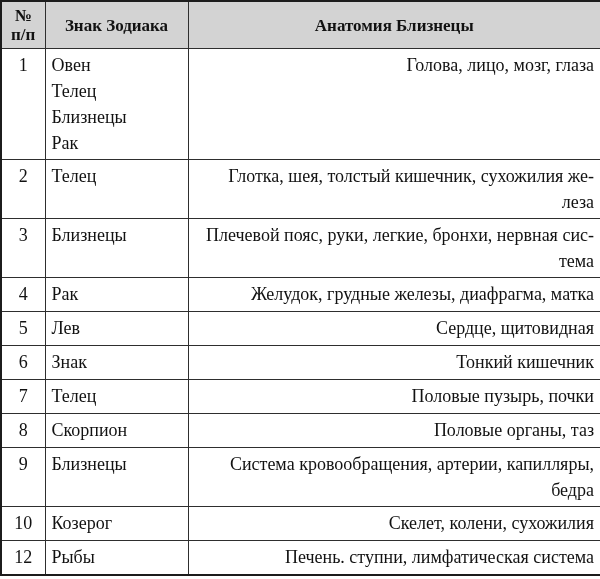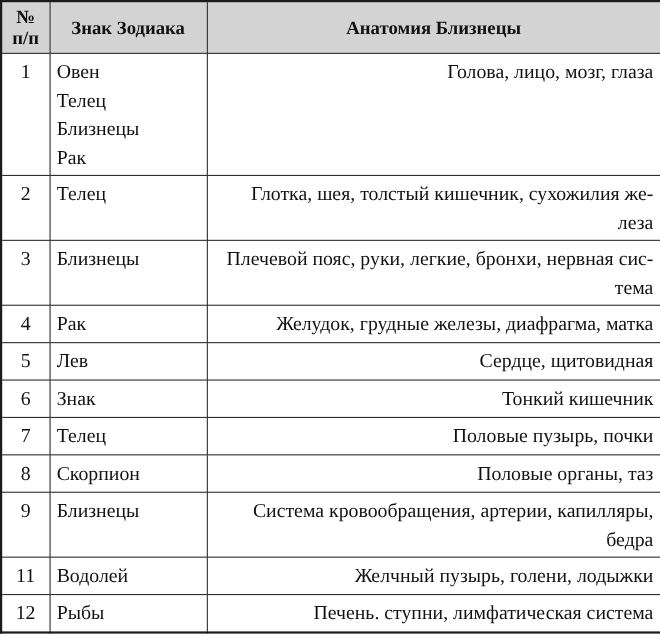--- a/index.html
+++ b/index.html
@@ -130,26 +130,26 @@
     <td class="cell-sign">Скорпион</td>
     <td class="cell-anatomy">Половые органы, таз</td>
   </tr>
 
   <tr>
     <td class="cell-num">9</td>
     <td class="cell-sign">Близнецы</td>
     <td class="cell-anatomy">Система кровообращения, артерии, капилляры, бедра</td>
   </tr>
 
+  <tr>
+    <td class="cell-num">10</td>
+    <td class="cell-sign">Козерог</td>
+    <td class="cell-anatomy">Скелет, колени, сухожилия</td>
+  </tr>
 
-  <tr>
-    <td class="cell-num">11</td>
-    <td class="cell-sign">Водолей</td>
-    <td class="cell-anatomy">Желчный пузырь, голени, лодыжки</td>
-  </tr>
 
   <tr>
     <td class="cell-num">12</td>
     <td class="cell-sign">Рыбы</td>
     <td class="cell-anatomy">Печень. ступни, лимфатическая система</td>
   </tr>
 </tbody>
 </table>
 
 </body></html>

